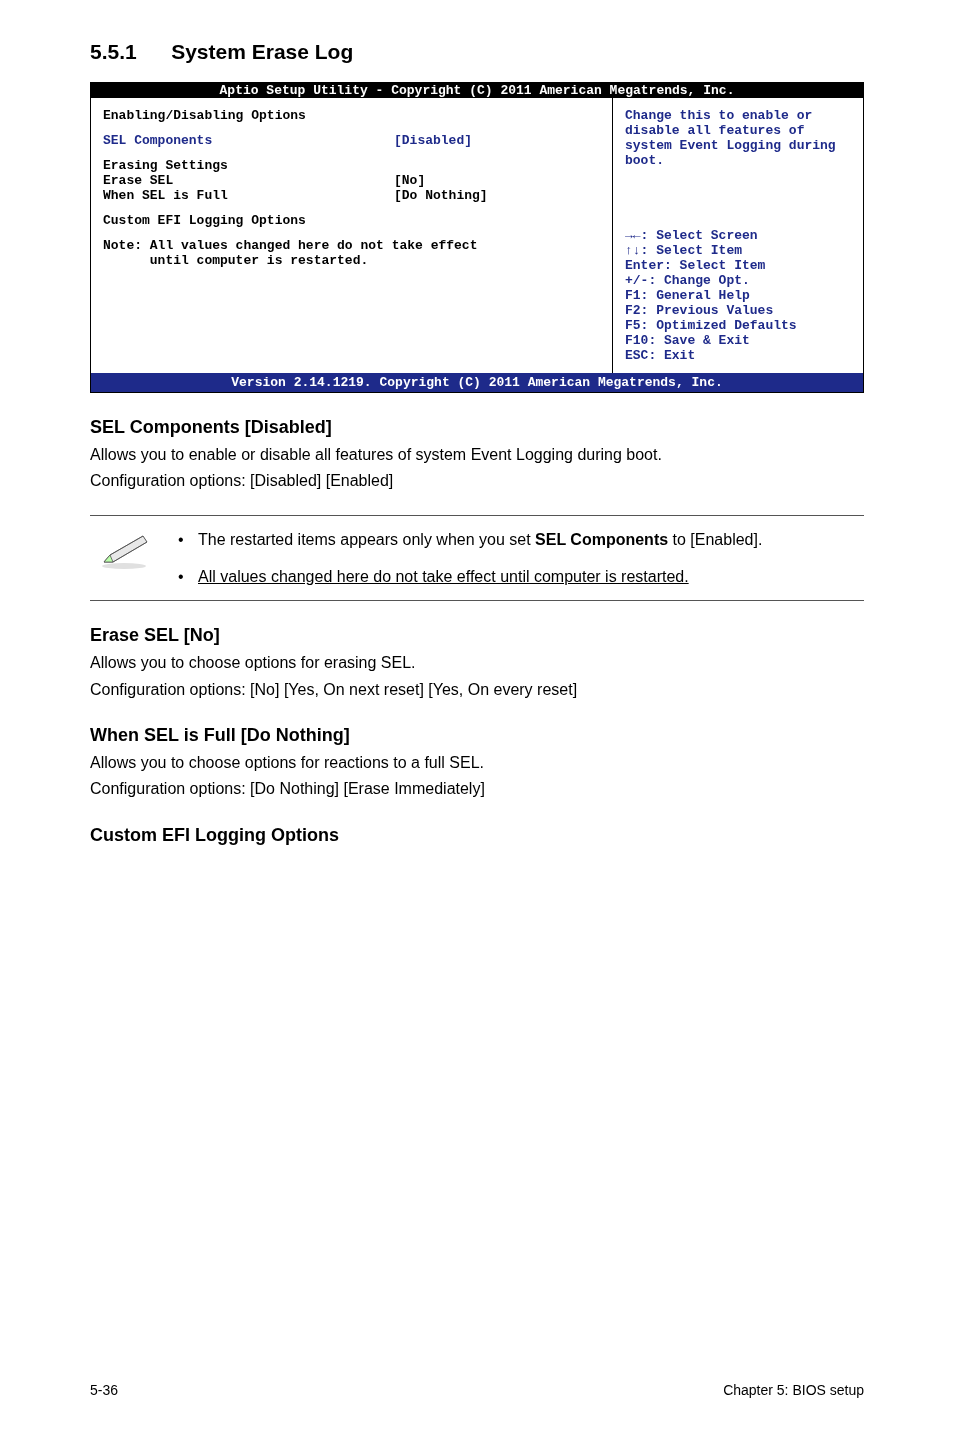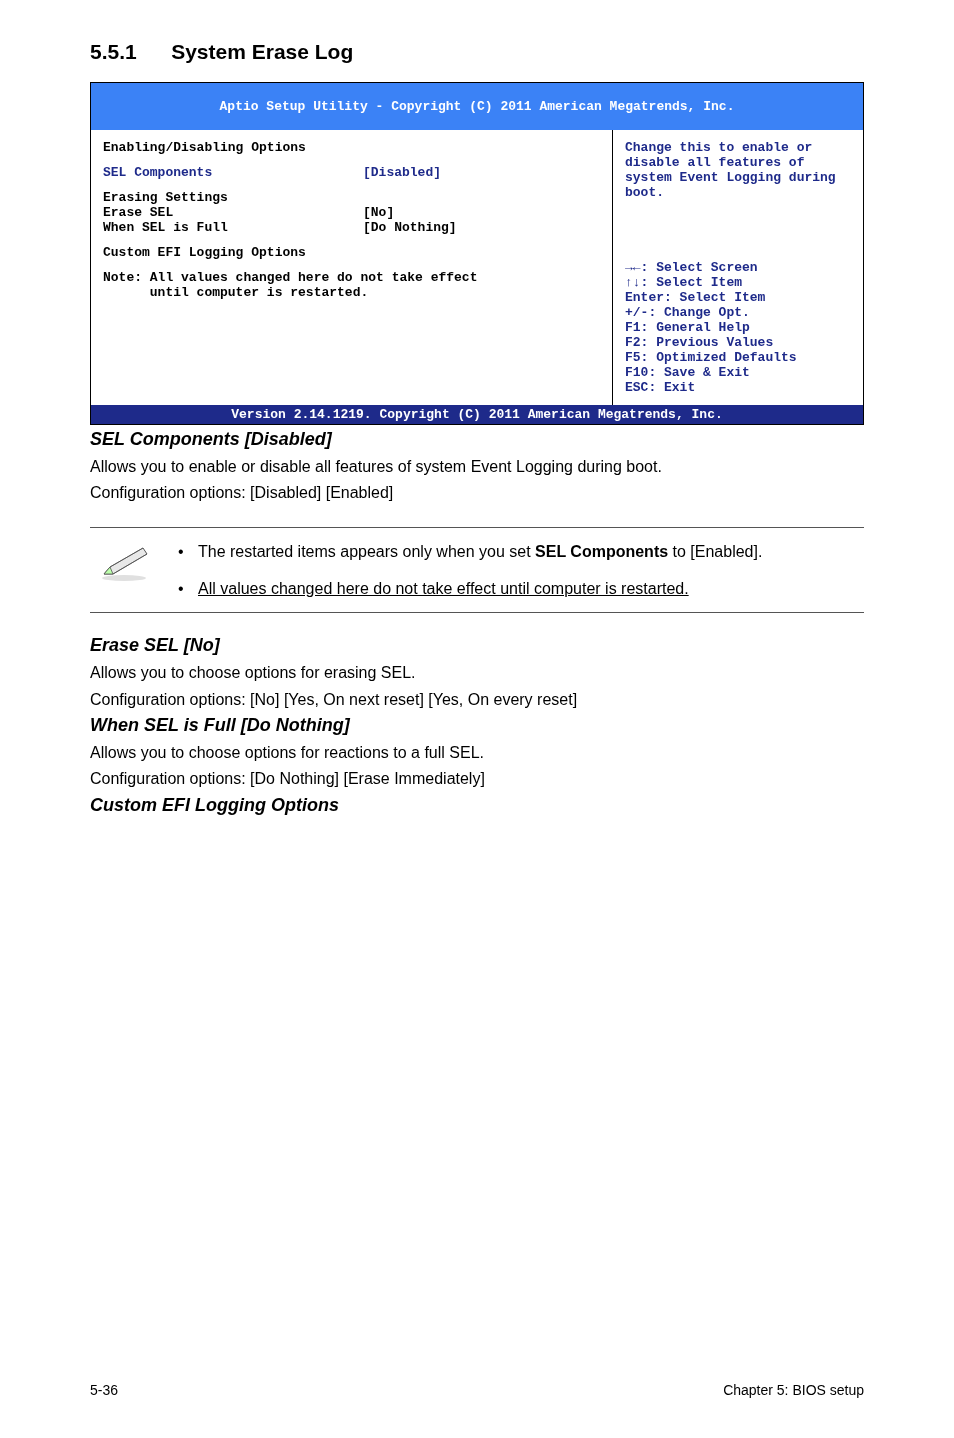--- a/index.html
+++ b/index.html
@@ -25,23 +25,23 @@
   }
   .bios-box {
     margin-top: 18px;
     border: 1px solid #000;
     font-family: "Courier New", Courier, monospace;
     font-size: 13px;
     background: #fff;
     width: 100%;
   }
   .bios-header {
-    background: #3b82f6;
+    background: #000000;
     color: #fff;
-    padding: 16px 0;
+    padding: 0 0;
     font-weight: bold;
   }
   .bios-header-line1 { text-align: center; }
   .bios-tab-row {
     display: flex;
     align-items: stretch;
   }
   .bios-tab-spacer {
     width: 205px;
     background: #1e2a8a;
@@ -68,36 +68,35 @@
   .bios-right {
     width: 250px;
     padding: 10px 12px;
     color: #1e2a8a;
     font-weight: bold;
   }
   .bios-row {
     display: flex;
   }
   .bios-label { width: 260px; }
-  .bios-value { flex: 1; }
+  .bios-value { flex: 1; margin-left: 31px; }
   .bold { font-weight: bold; color: #000; }
   .blue { color: #1e2a8a; font-weight: bold; }
   .bios-footer {
     background: #1e2a8a;
     color: #fff;
     text-align: center;
     padding: 2px 0;
     font-weight: bold;
   }
   h3.subhead {
     font-size: 18px;
     font-weight: bold;
-    margin-top: 4px;
+    margin-top: 24px;
     margin-bottom: 6px;
-    font-style: italic;
   }
   p.body-text {
     font-size: 16px;
     line-height: 1.4;
     margin-bottom: 4px;
   }
   .note-block {
     margin-top: 22px;
     margin-bottom: 22px;
   }

